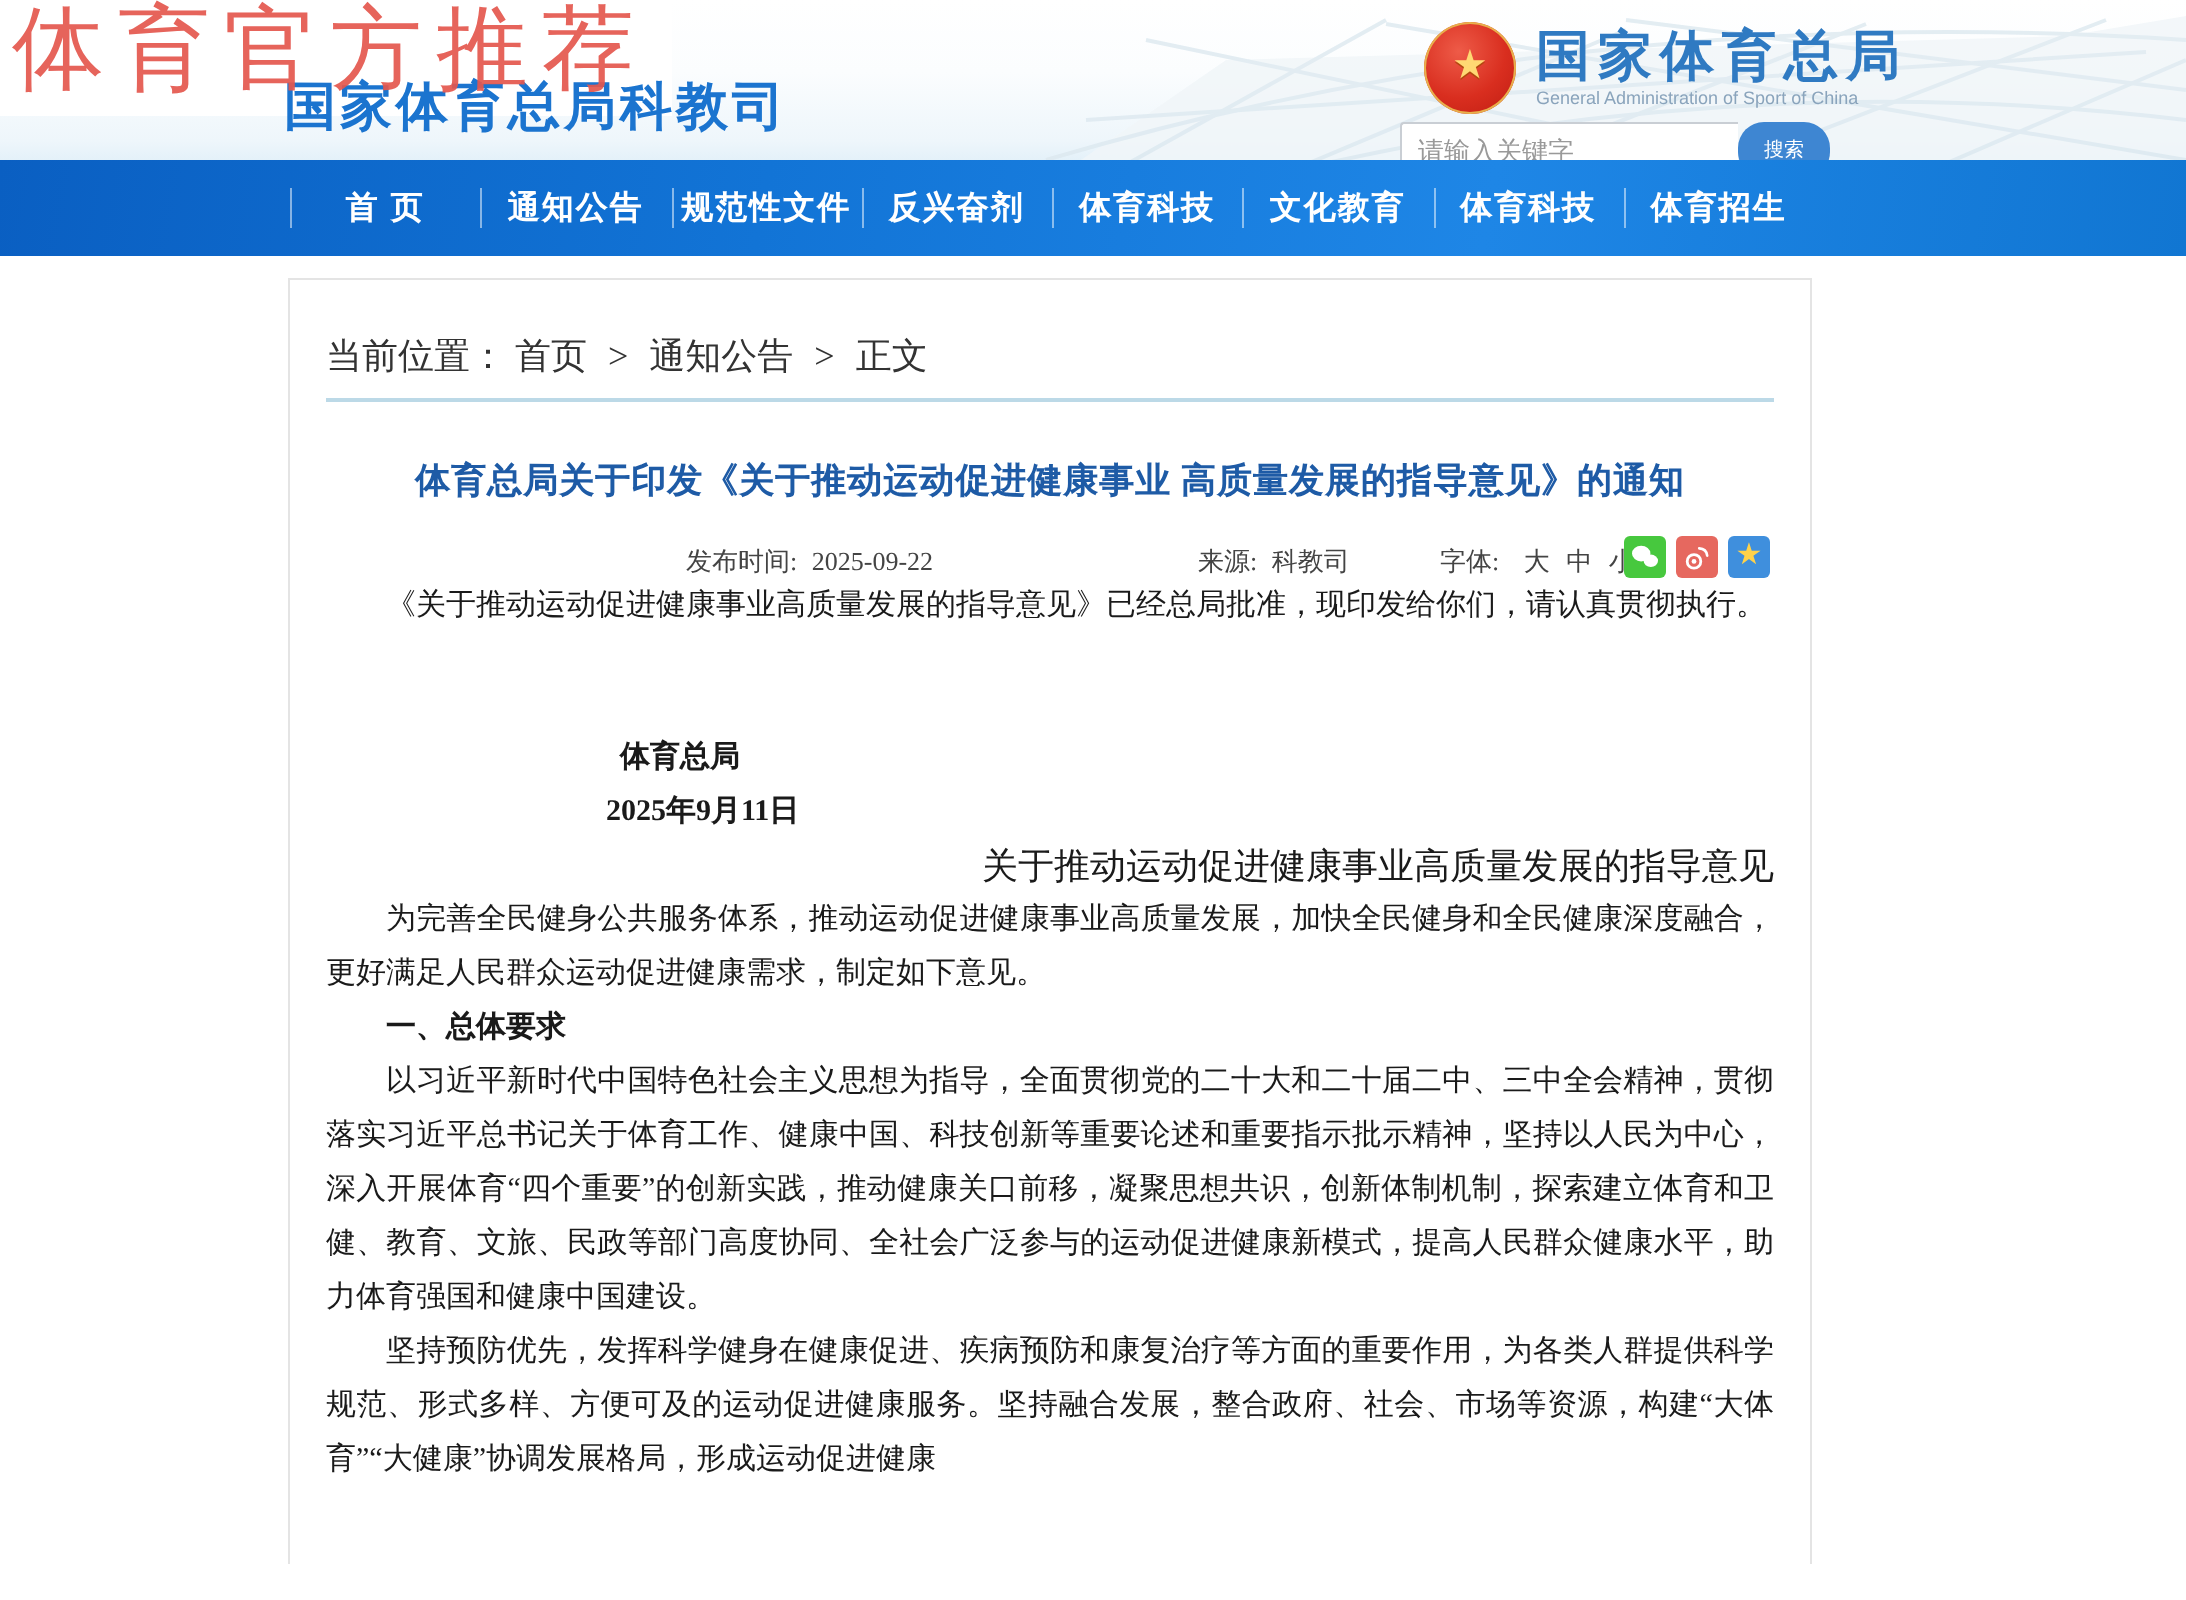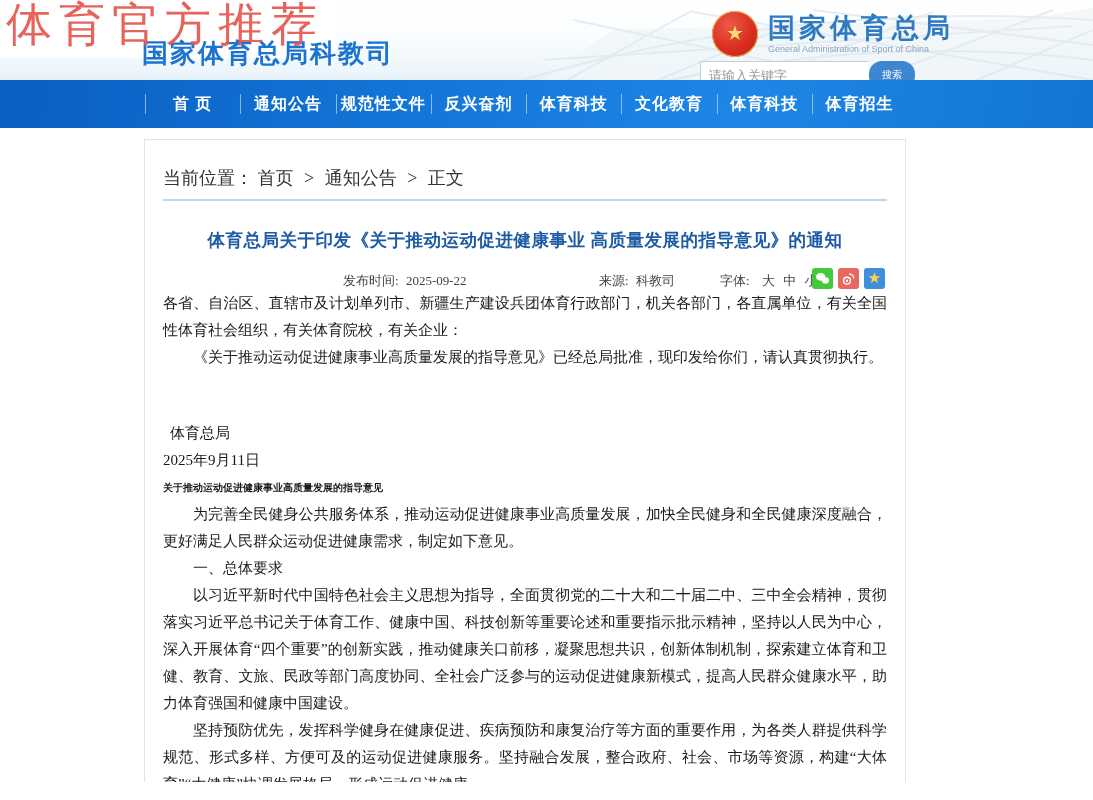--- a/index.html
+++ b/index.html
@@ -77,24 +77,24 @@
   .share-fav{background:#3f8fdd;}
   .share-fav::before{content:'★';color:#ffd24a;font-size:15px;line-height:1;}
   
   .article-body{
     font-family:"Liberation Serif","DejaVu Serif",serif;
     font-size:15px;line-height:27px;color:#1a1a1a;text-align:justify;
   }
   .article-body p{margin:0;}
   .salutation{margin-top:21px;}
   .indent{text-indent:2em;}
-  .sig-block{margin-top:49px;font-weight:normal;}
+  .sig-block{margin-top:49px;margin-left:140px;font-weight:bold;}
   .sig-name{padding-left:7px;}
-  .doc-title{margin-top:72px;text-align:left;font-weight:bold;font-size:10px;}
-  .sec-head{font-weight:normal;}
+  .doc-title{margin-top:72px;text-align:right;font-weight:normal;font-size:18px;}
+  .sec-head{font-weight:bold;}
 </style>
 </head>
 <body>
 
 <div class="site-header">
   <svg class="nest-pattern" width="700" height="99" viewBox="0 0 700 99">
     <polygon points="120,99 220,30 640,18 700,8 700,99" fill="#f1f6f9"></polygon>
     <g stroke="#dde9f0" stroke-width="2" fill="none">
       <path d="M140,99 L300,10 M220,99 L420,15 M320,99 L540,12 M430,99 L660,10 M540,99 L700,30"></path>
       <path d="M180,20 L560,99 M300,12 L700,80 M420,10 L700,45 M150,60 L680,26"></path>
@@ -175,21 +175,20 @@
             <circle cx="6" cy="8.7" r="3.4" stroke="#fff" stroke-width="1.4"></circle>
             <circle cx="6" cy="8.7" r="1.2" fill="#fff"></circle>
             <path d="M8.6 2.2 q3.6 0.2 4 3.6" stroke="#fff" stroke-width="1.3" stroke-linecap="round"></path>
           </svg>
       </span>
       <span class="share-icon share-fav"></span>
     </span>
   </div>
 
   <div class="article-body">
-    <p class="salutation">各省、自治区、直辖市及计划单列市、新疆生产建设兵团体育行政部门，机关各部门，各直属单位，有关全国性体育社会组织，有关体育院校，有关企业：</p>
     <p class="indent">《关于推动运动促进健康事业高质量发展的指导意见》已经总局批准，现印发给你们，请认真贯彻执行。</p>
     <div class="sig-block">
       <p class="sig-name">体育总局</p>
       <p>2025年9月11日</p>
     </div>
     <p class="doc-title">关于推动运动促进健康事业高质量发展的指导意见</p>
     <p class="indent">为完善全民健身公共服务体系，推动运动促进健康事业高质量发展，加快全民健身和全民健康深度融合，更好满足人民群众运动促进健康需求，制定如下意见。</p>
     <p class="indent sec-head">一、总体要求</p>
     <p class="indent">以习近平新时代中国特色社会主义思想为指导，全面贯彻党的二十大和二十届二中、三中全会精神，贯彻落实习近平总书记关于体育工作、健康中国、科技创新等重要论述和重要指示批示精神，坚持以人民为中心，深入开展体育“四个重要”的创新实践，推动健康关口前移，凝聚思想共识，创新体制机制，探索建立体育和卫健、教育、文旅、民政等部门高度协同、全社会广泛参与的运动促进健康新模式，提高人民群众健康水平，助力体育强国和健康中国建设。</p>
     <p class="indent">坚持预防优先，发挥科学健身在健康促进、疾病预防和康复治疗等方面的重要作用，为各类人群提供科学规范、形式多样、方便可及的运动促进健康服务。坚持融合发展，整合政府、社会、市场等资源，构建“大体育”“大健康”协调发展格局，形成运动促进健康</p>

